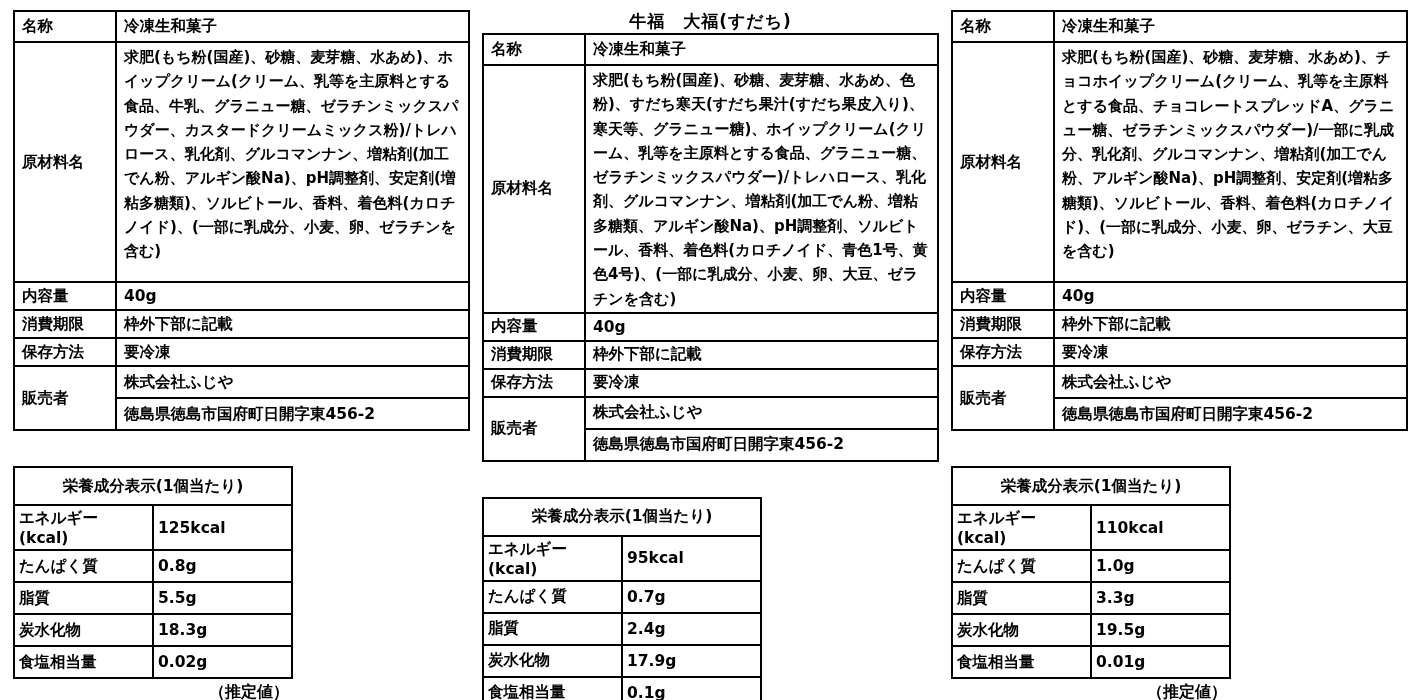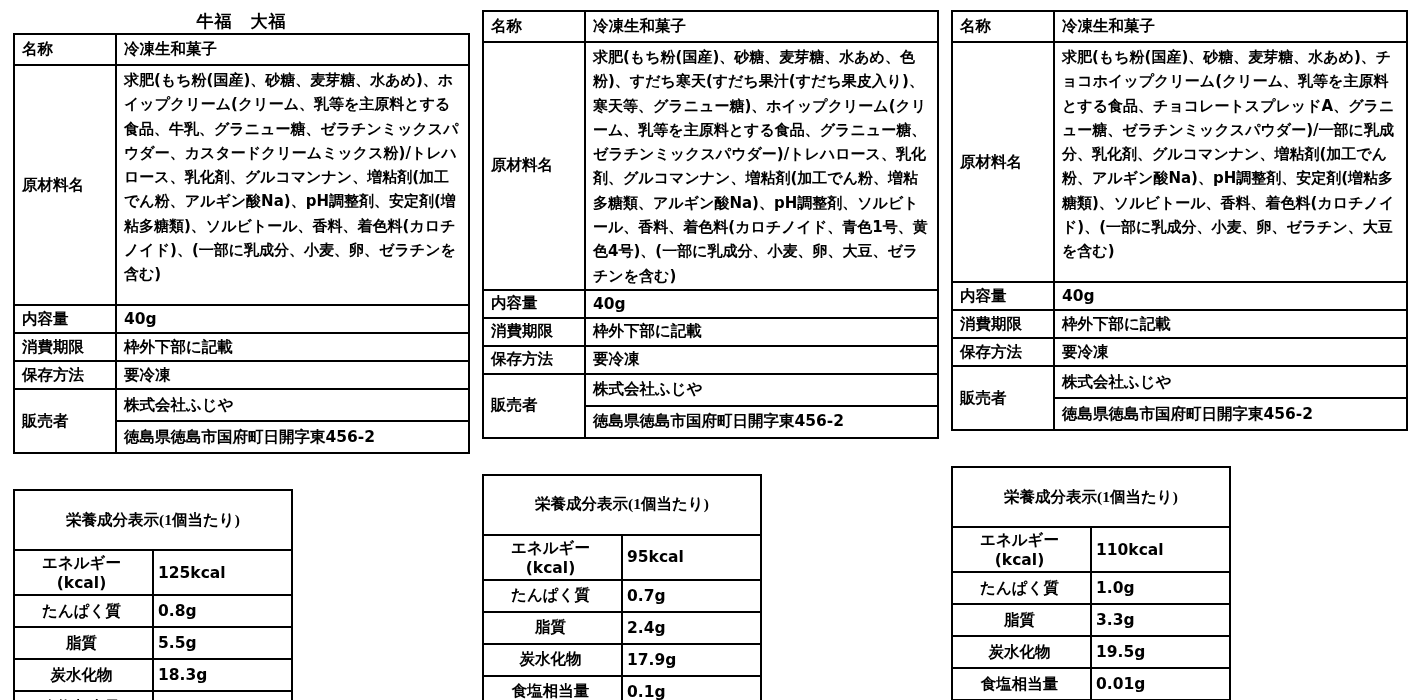--- a/index.html
+++ b/index.html
@@ -58,26 +58,25 @@
   .nutri-wrap { margin-top: 35px; }
   .nutri-table { width: 280px; }
   .nutri-table td {
     border: 2px solid #000;
     font-size: 15.5px;
     overflow: hidden;
   }
   .nutri-table .n-title {
     text-align: center;
     height: 22px;
-    padding: 18px 4px;
-    font-family: Liberation Serif, serif;
+    padding: 7px 4px;
   }
   .nutri-table .n-lbl {
     width: 176px;
-    text-align: center;
+    text-align: left;
     padding: 2px 8px 2px 4px;
     height: 26px;
     border-radius: 11px;
   }
   .nutri-table .n-val {
     width: 104px;
     padding: 2px 7px 2px 4px;
     height: 26px;
   }
   .estimated {
@@ -88,21 +87,20 @@
     font-size: 16px;
     margin-top: 3px;
   }
 </style>
 </head>
 <body>
 
 <div class="sheet">
 
   <div class="col">
-    <div class="col-title">牛福　大福</div>
     <table class="main-table">
       <tbody>
           <tr class="r-name">
         <td class="lbl">名称</td>
         <td class="val">冷凍生和菓子</td>
       </tr>
       <tr class="r-ingred">
         <td class="lbl">原材料名</td>
         <td class="val">求肥(もち粉(国産)、砂糖、麦芽糖、水あめ)、ホイップクリーム(クリーム、乳等を主原料とする食品、牛乳、グラニュー糖、ゼラチンミックスパウダー、カスタードクリームミックス粉)/トレハロース、乳化剤、グルコマンナン、増粘剤(加工でん粉、アルギン酸Na)、pH調整剤、安定剤(増粘多糖類)、ソルビトール、香料、着色料(カロチノイド)、(一部に乳成分、小麦、卵、ゼラチンを含む)</td>
       </tr>
@@ -153,20 +151,21 @@
           <td class="n-lbl">食塩相当量</td>
           <td class="n-val">0.02g</td>
         </tr>
       </tbody>
         </table>
       <div class="estimated">（推定値）</div>
     </div>
   </div>
 
   <div class="col">
+    <div class="col-title">牛福　大福(すだち)</div>
     <table class="main-table">
       <tbody>
           <tr class="r-name">
         <td class="lbl">名称</td>
         <td class="val">冷凍生和菓子</td>
       </tr>
       <tr class="r-ingred">
         <td class="lbl">原材料名</td>
         <td class="val">求肥(もち粉(国産)、砂糖、麦芽糖、水あめ、色粉)、すだち寒天(すだち果汁(すだち果皮入り)、寒天等、グラニュー糖)、ホイップクリーム(クリーム、乳等を主原料とする食品、グラニュー糖、ゼラチンミックスパウダー)/トレハロース、乳化剤、グルコマンナン、増粘剤(加工でん粉、増粘多糖類、アルギン酸Na)、pH調整剤、ソルビトール、香料、着色料(カロチノイド、青色1号、黄色4号)、(一部に乳成分、小麦、卵、大豆、ゼラチンを含む)</td>
       </tr>

